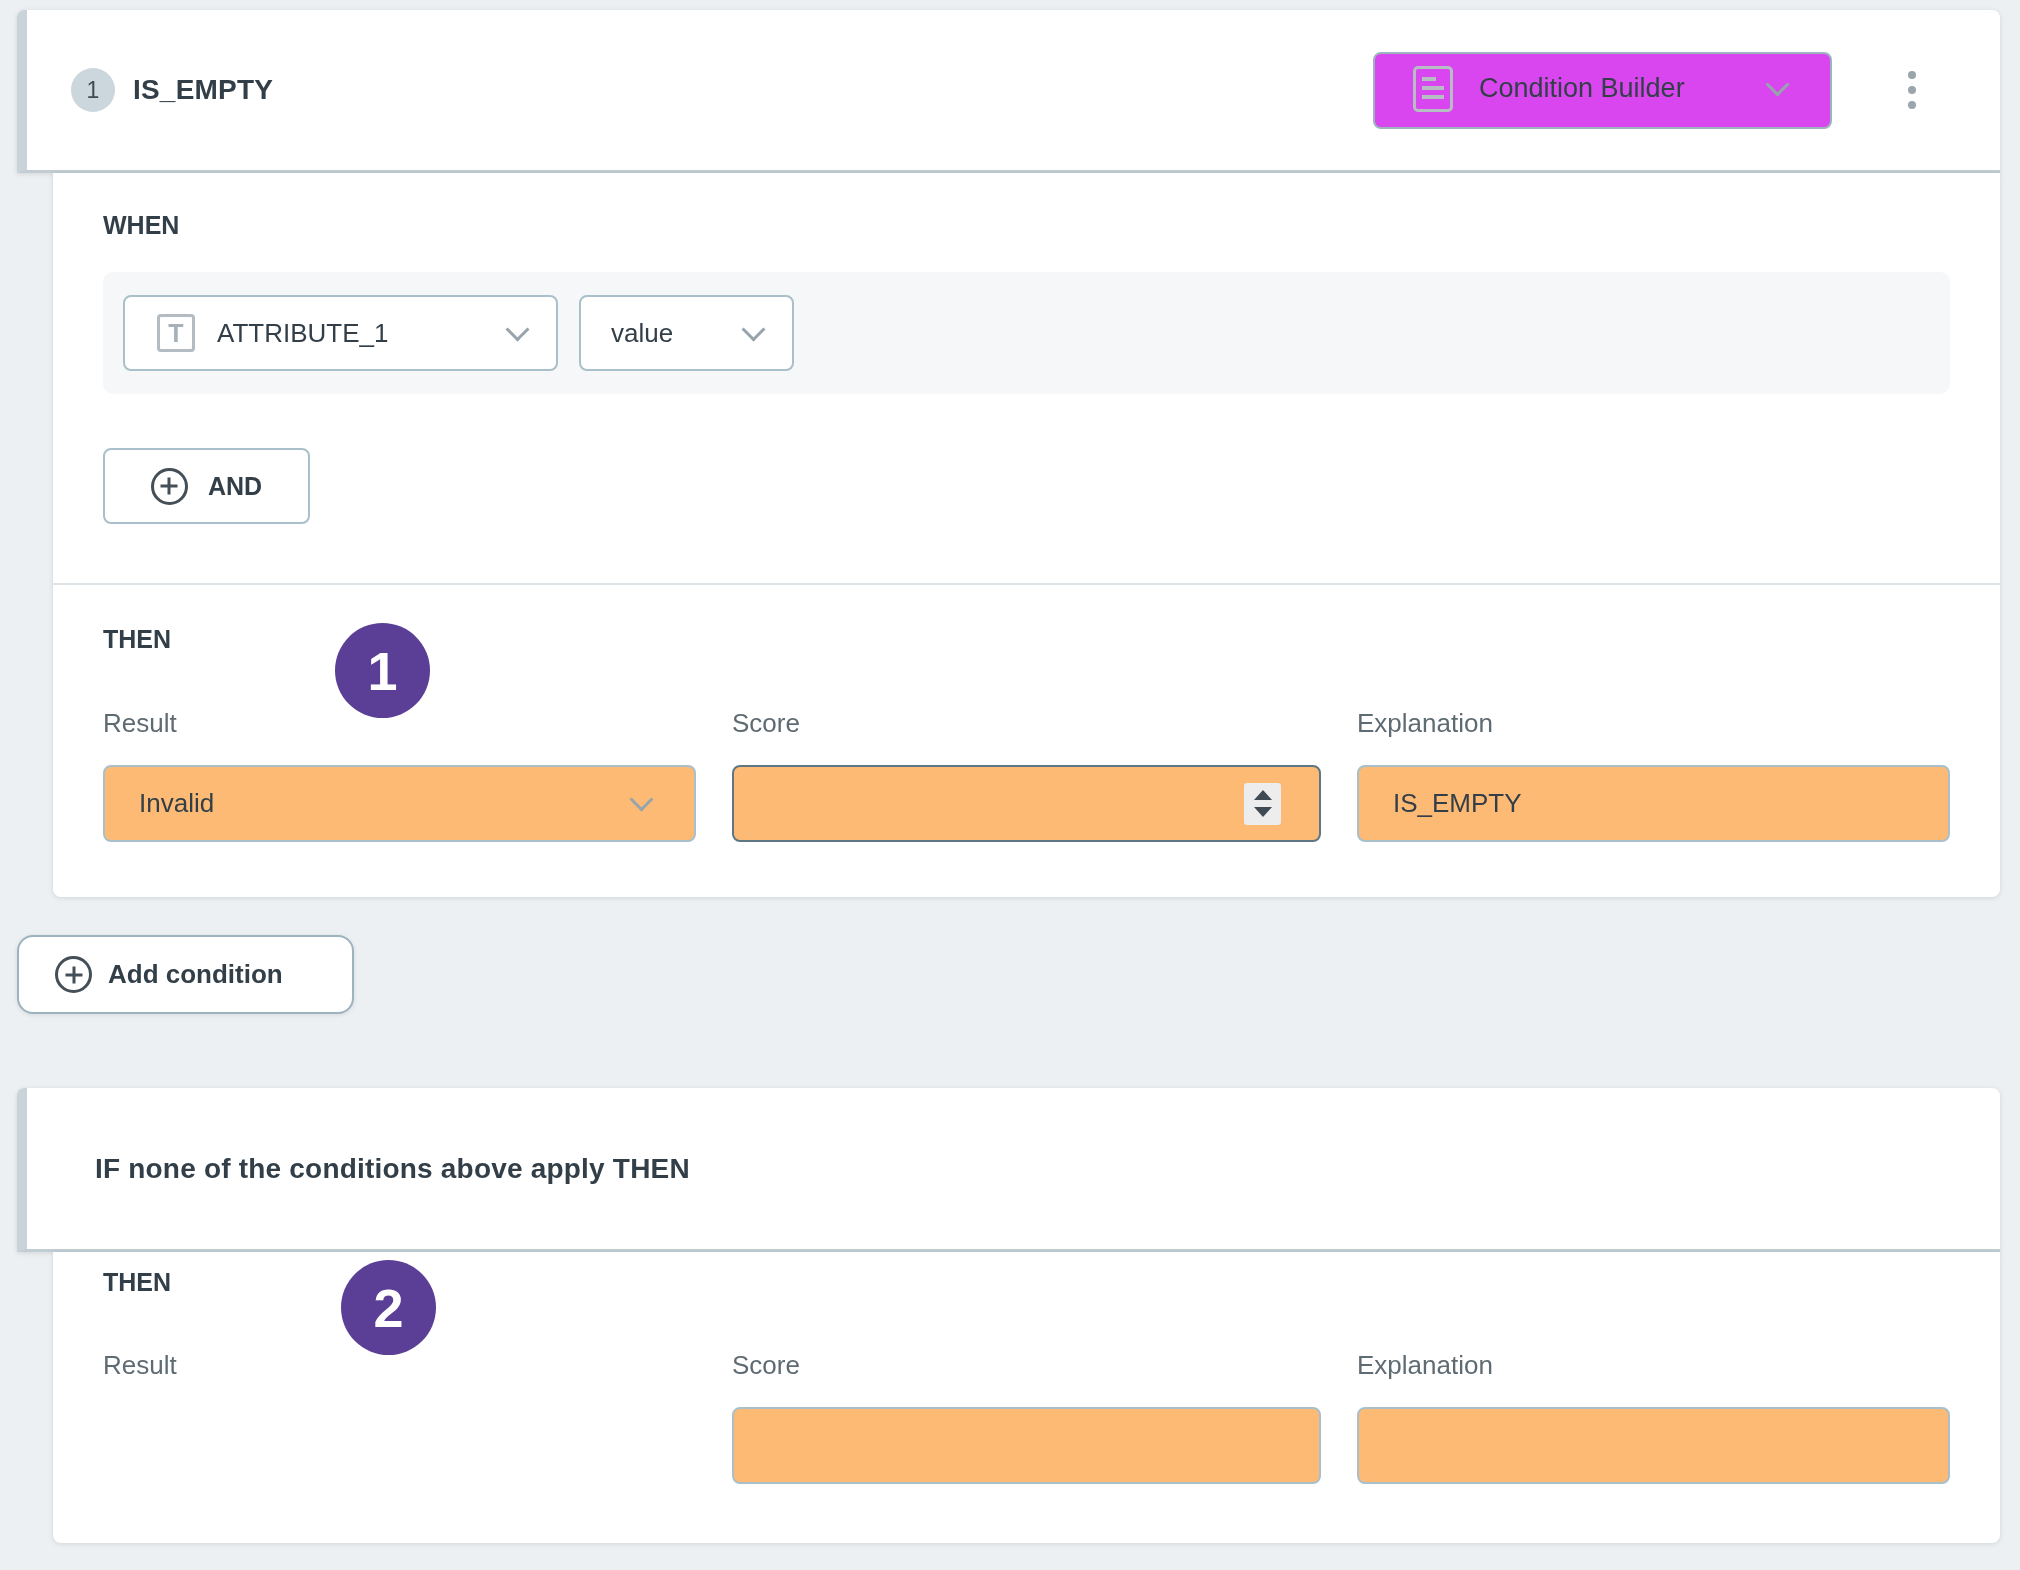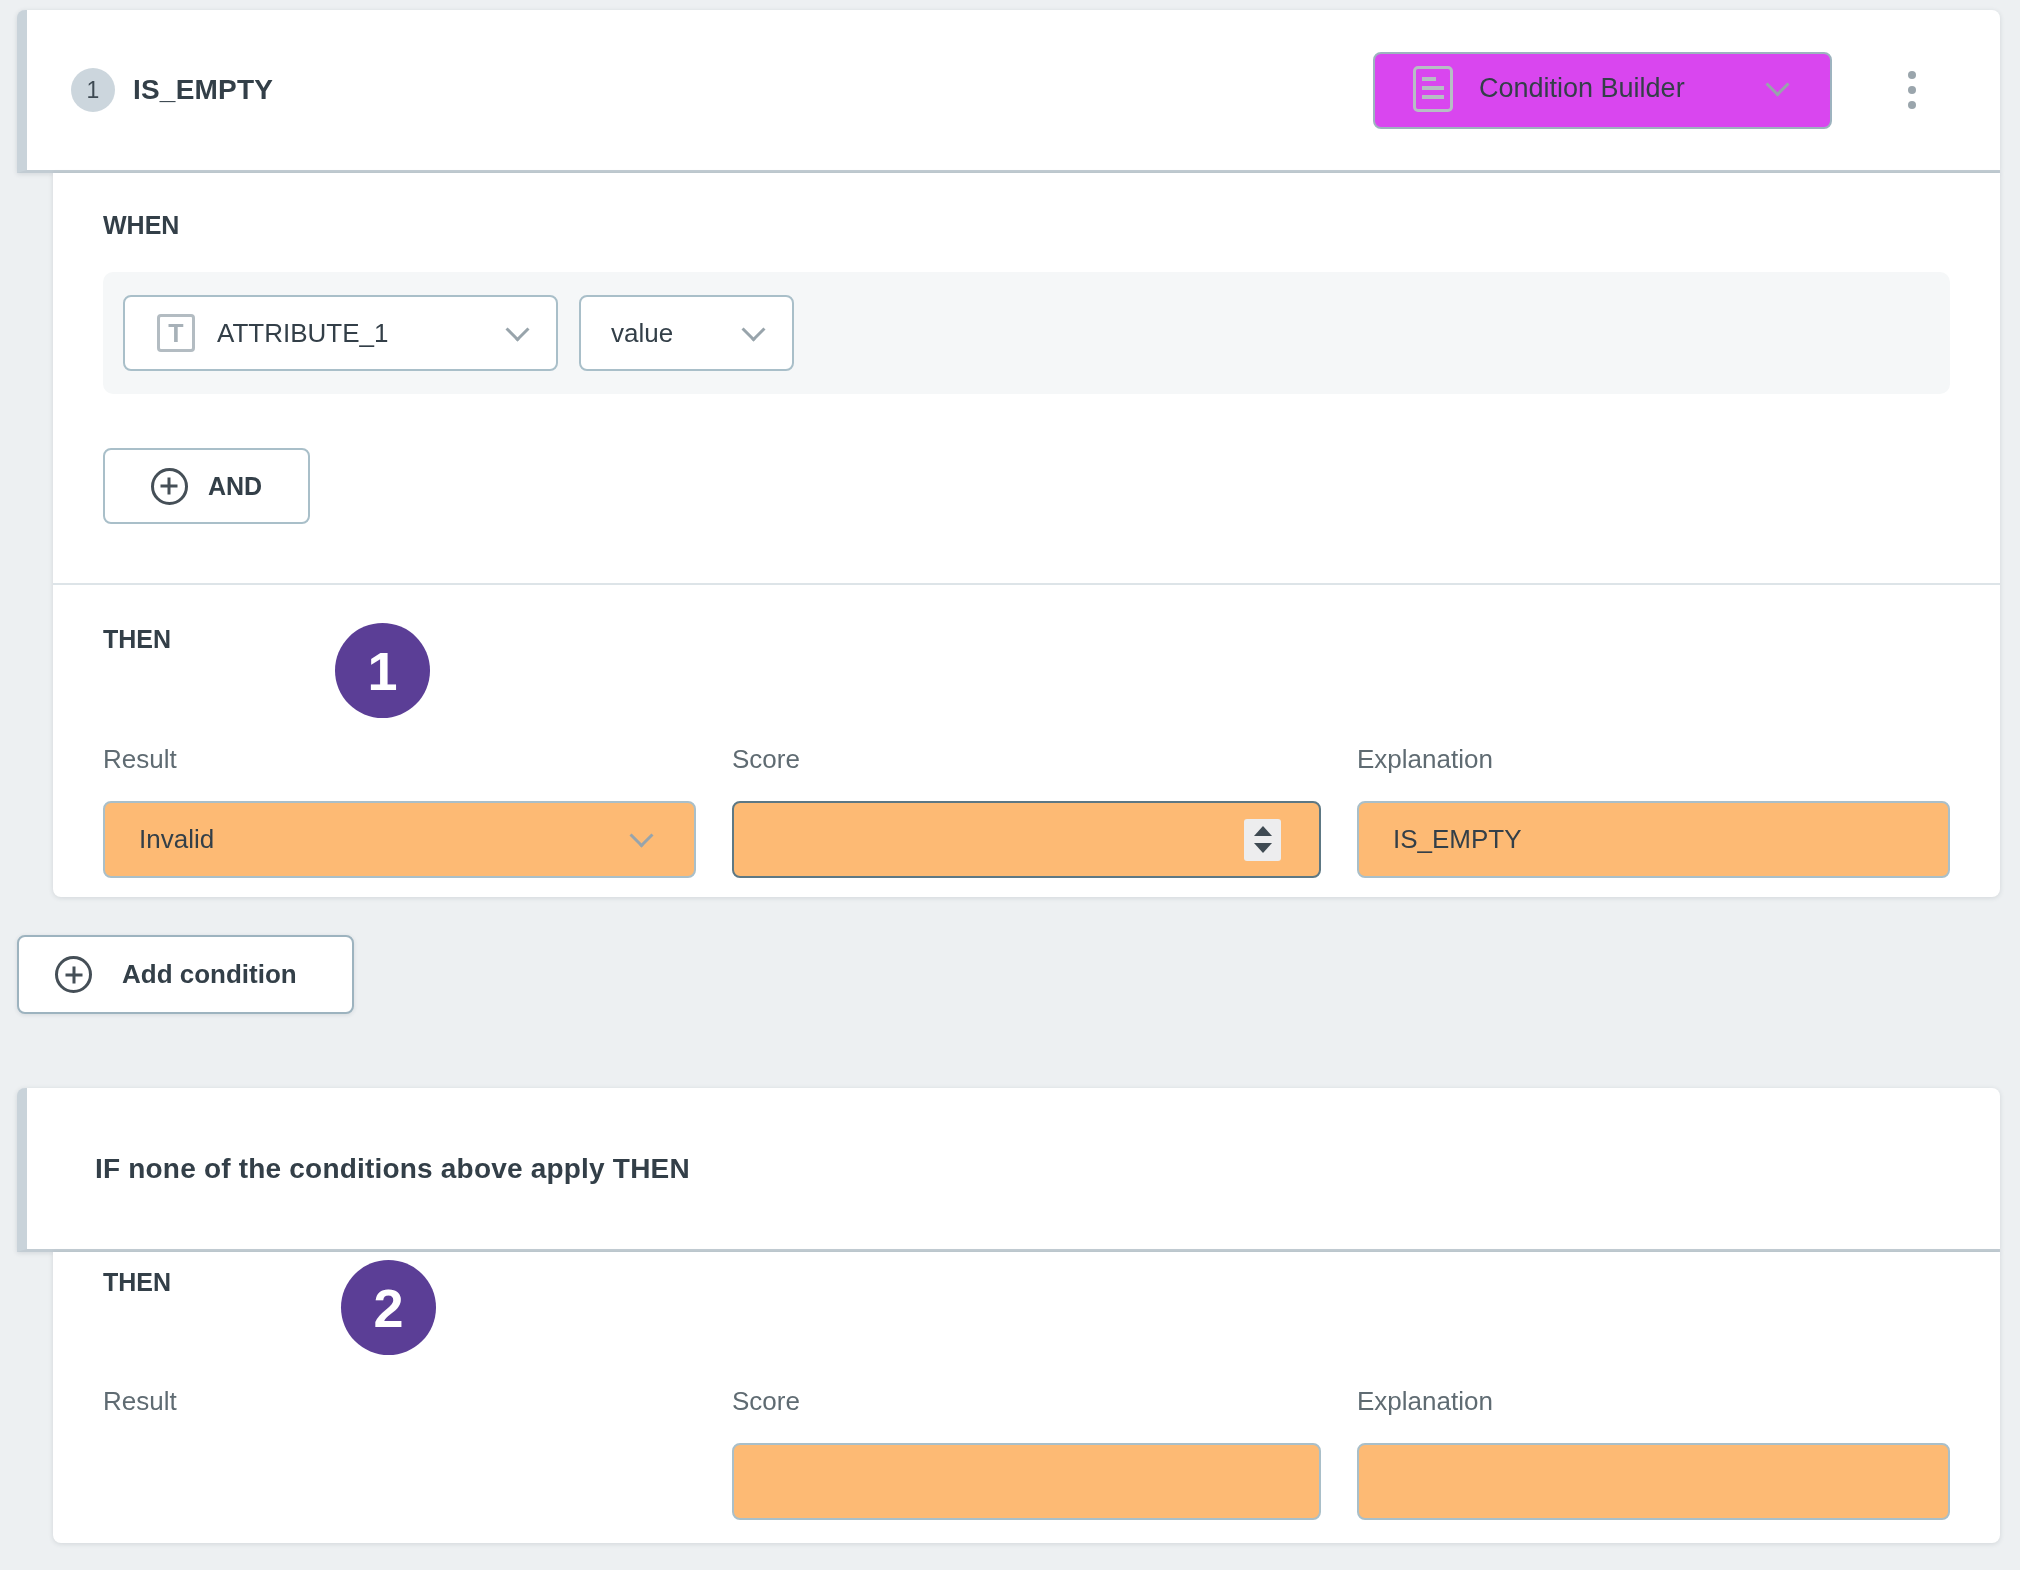--- a/index.html
+++ b/index.html
@@ -132,21 +132,21 @@
     display: flex; align-items: center; justify-content: center;
     z-index: 3;
   }
   .marker1 { left: 282px; top: 450px; }
   .marker2 { left: 288px; top: 8px; }
 
   .field-row { display: flex; gap: 36px; margin-top: 55px; }
   .fcol1 { width: 593px; }
   .fcol2 { width: 589px; }
   .fcol3 { width: 593px; }
-  .flabel { font-size: 26px; color: #5f6b72; line-height: 30px; height: 30px; margin-top: 36px; }
+  .flabel { font-size: 26px; color: #5f6b72; line-height: 30px; height: 30px; }
 
   .ctl {
     margin-top: 27px; height: 77px; width: 100%;
     background: #fdba74; border: 2px solid #a9bfc9; border-radius: 8px;
     display: flex; align-items: center;
     font-size: 26px; color: #333f48; padding: 0 34px;
   }
   .select { cursor: pointer; }
   .select .chev { margin-left: auto; margin-right: 10px; }
 
@@ -158,23 +158,23 @@
     width: 37px; height: 42px; background: #ededee; border-radius: 3px;
     display: flex; flex-direction: column; align-items: center; justify-content: center;
     gap: 7px; cursor: pointer;
   }
   .tri-up { width: 0; height: 0; border-left: 9px solid transparent; border-right: 9px solid transparent; border-bottom: 10px solid #3f4a52; }
   .tri-down { width: 0; height: 0; border-left: 9px solid transparent; border-right: 9px solid transparent; border-top: 10px solid #3f4a52; }
 
   .add-btn {
     margin: 38px 0 0 17px;
     width: 337px; height: 79px;
-    border: 2px solid #9db3bf; border-radius: 8px; background: #fff;
+    border: 2px solid #9db3bf; border-radius: 16px; background: #fff;
     box-shadow: 0 1px 4px rgba(45,60,72,.12);
-    display: flex; align-items: center; gap: 30px; padding: 0 36px;
+    display: flex; align-items: center; gap: 16px; padding: 0 36px;
     font-size: 26px; font-weight: bold; color: #333f48; cursor: pointer;
   }
 </style>
 </head>
 <body>
 
 <div id="app">
 
   <div class="card hdr hdr1">
     <div class="badge">

